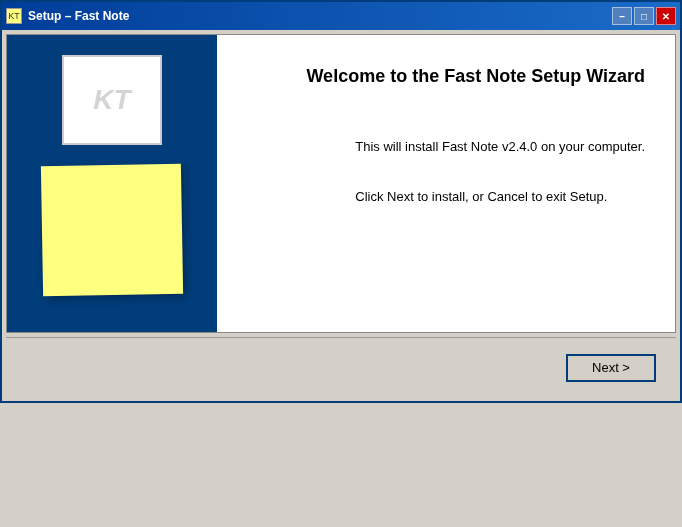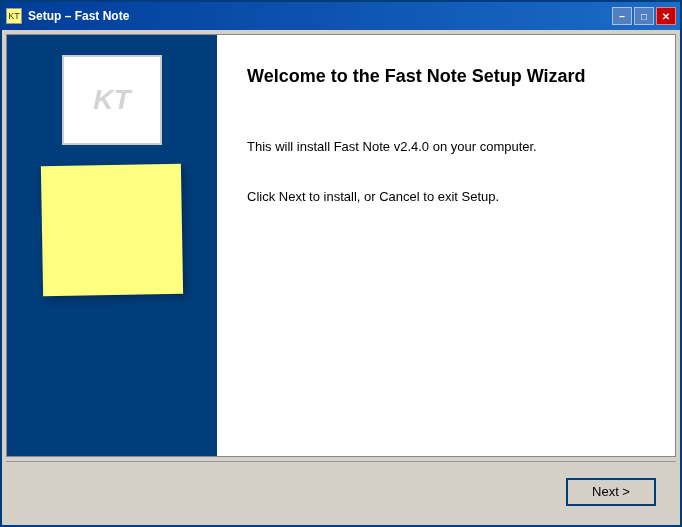--- a/index.html
+++ b/index.html
@@ -8,21 +8,21 @@
       width: 682px;
       height: 527px;
       background: #d4d0c8;
       font-family: Tahoma, Arial, sans-serif;
       font-size: 13px;
       overflow: hidden;
     }
 
     .window {
       width: 682px;
-      height: 527px;
+      height: 403px;
       border: 2px solid #003d7a;
       display: flex;
       flex-direction: column;
       background: #d4d0c8;
     }
 
     .title-bar {
       height: 28px;
       background: linear-gradient(to right, #003d99, #1a6cc8);
       display: flex;
@@ -137,20 +137,21 @@
       line-height: 1.3;
       font-style: italic;
     }
 
     .right-panel {
       flex: 1;
       padding: 30px 30px 8px 30px;
       background: white;
       display: flex;
       flex-direction: column;
+      align-items: flex-end;
     }
 
     .wizard-title {
       font-size: 18px;
       font-weight: bold;
       color: #000;
       margin-bottom: 20px;
       line-height: 1.3;
     }
 

